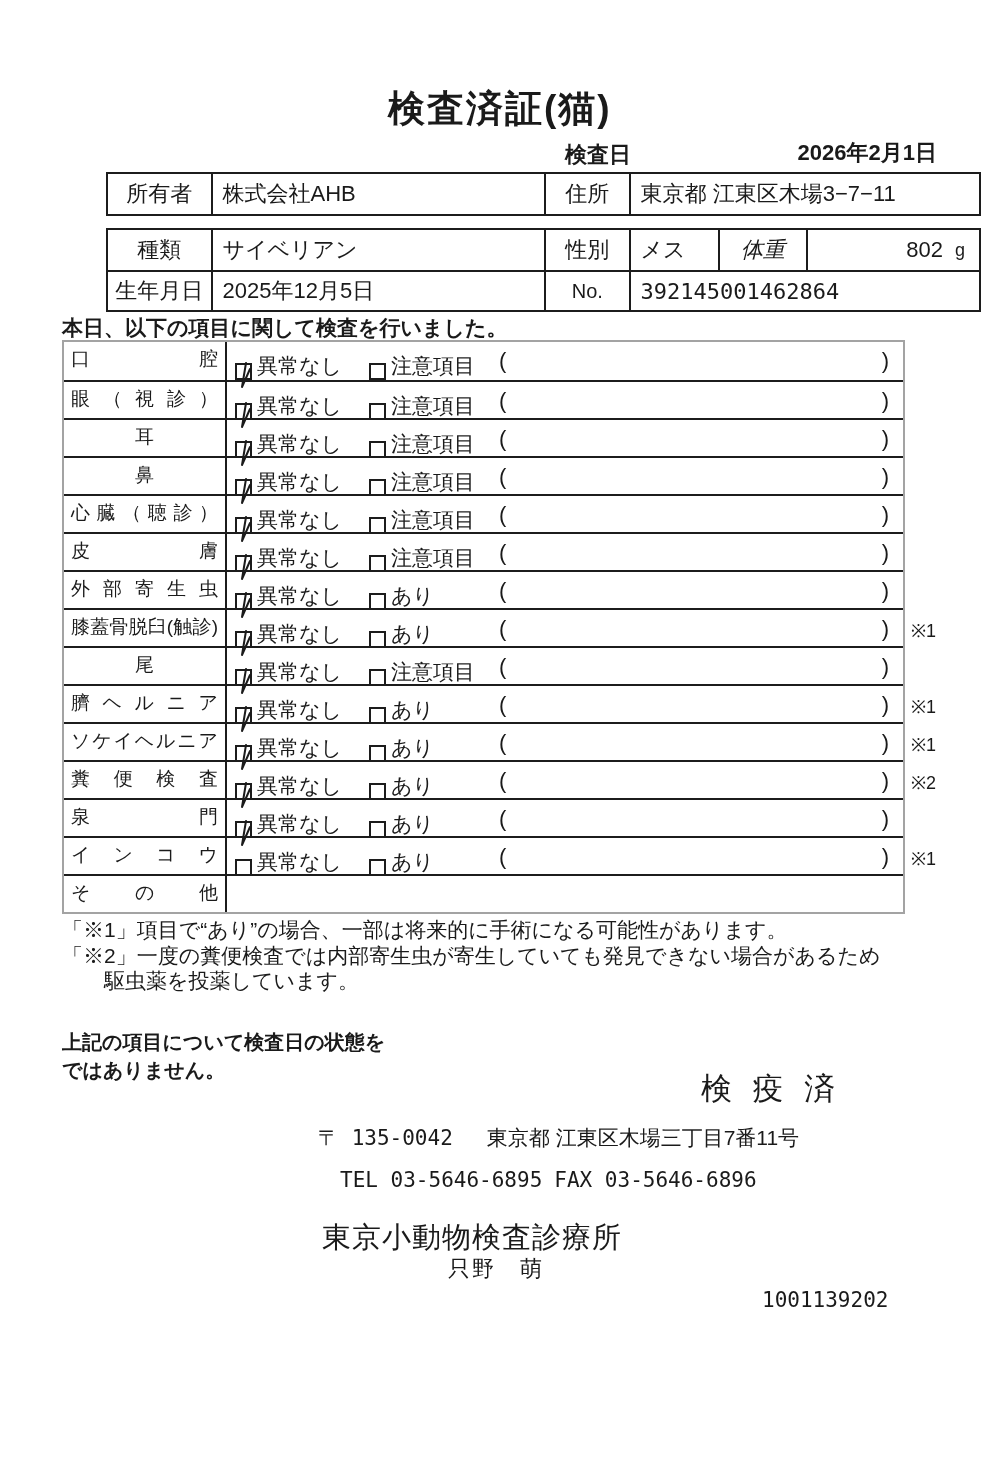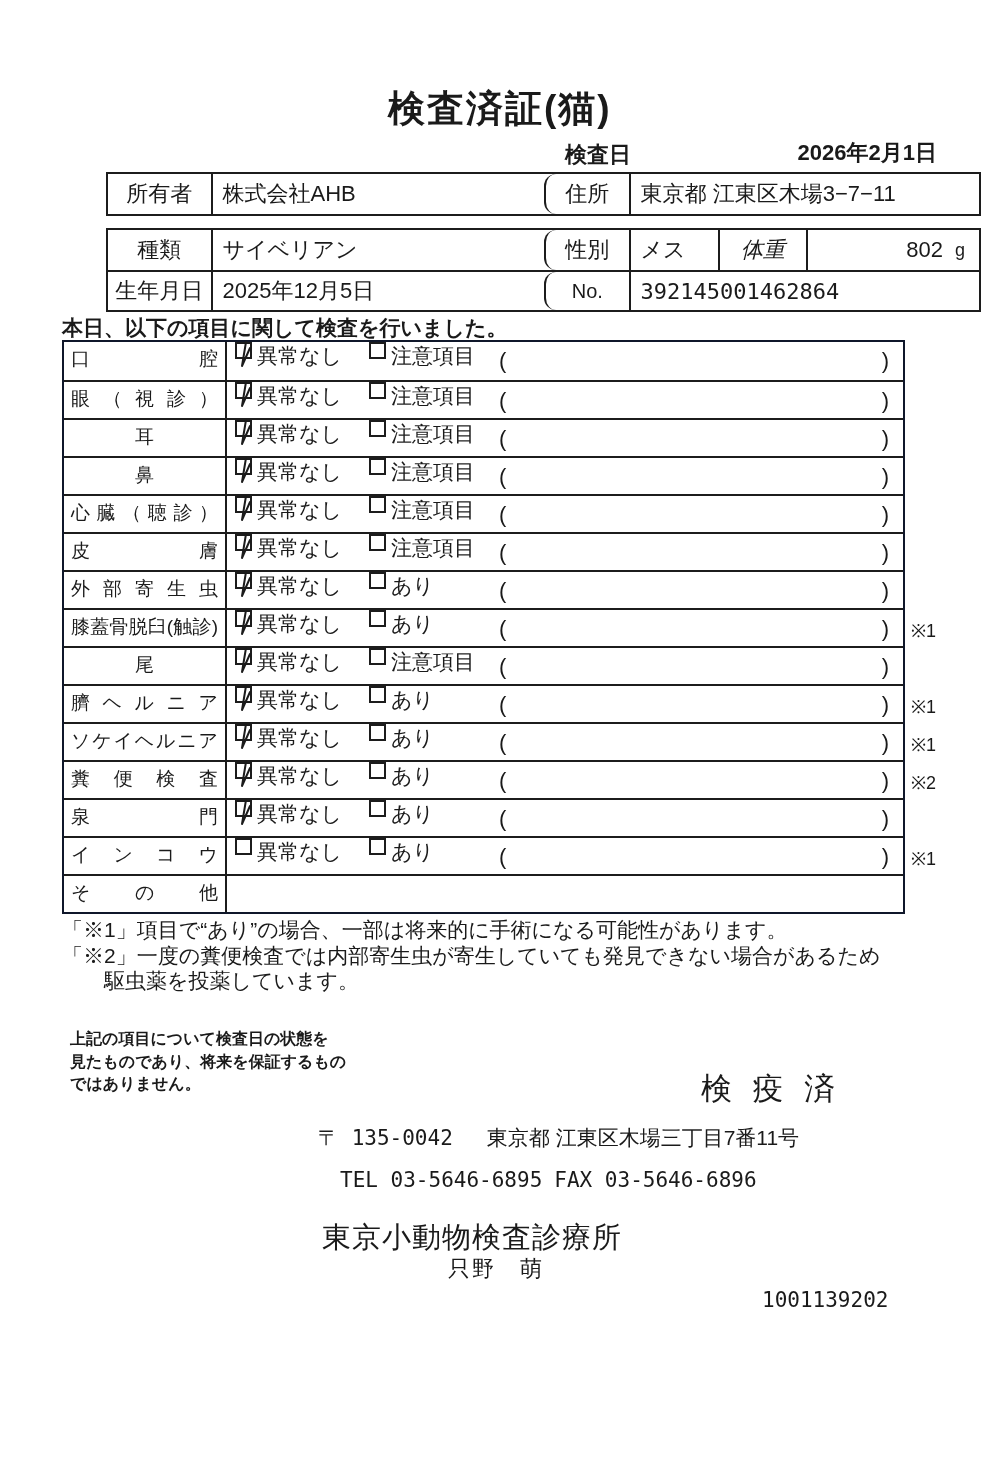--- a/index.html
+++ b/index.html
@@ -25,47 +25,47 @@
   .tcell { display:flex; align-items:center; height:100%; font-size:22px; font-weight:500; }
   .tcell + .tcell { border-left:2px solid #1c1c1c; }
   .lab { justify-content:center; }
   .val { padding-left:10px; }
 
   .owner-tbl { top:172px; }
   .pet-tbl   { top:228px; }
 
   .w-a { width:103px; } 
   .w-b { width:335px; } 
-  .w-c { width:85px;border-radius:12px;  } 
+  .w-c { width:85px;  } 
   .w-d { width:352px; } 
   .w-e { width:90px; }  
   .w-f { width:88px;font-style:italic; }  
   .w-g { width:174px; } 
 
   .weight-val { justify-content:flex-end; padding-right:14px; gap:12px; }
   .weight-unit { font-size:18px; }
   .no-label { font-size:20px; font-weight:500; }
   .mono { font-family:"DejaVu Sans Mono", monospace; }
 
   
   .intro { top:314px; left:62px; font-size:21px; font-weight:600; }
 
   
-  .check-tbl { position:absolute; left:62px; top:340px; width:843px; border:2px solid #0f172a; }
+  .check-tbl { position:absolute; left:62px; top:340px; width:843px; border:2px solid #a3a3a3; }
   .crow { display:flex; height:38px; position:relative; }
   .crow + .crow { border-top:2px solid #1c1c1c; }
   .clabel {
     width:163px; border-right:2px solid #1c1c1c;
     font-size:19px; font-weight:500; line-height:34px;
     padding:0 7px; overflow:hidden; white-space:nowrap;
   }
   .clabel.j { text-align:justify; text-align-last:justify; }
   .clabel.c { text-align:center; text-align-last:center; }
   .ccontent { position:relative; flex:1; }
-  .cbwrap { position:absolute; top:0; height:38px; display:flex; align-items:flex-start; gap:5px; }
+  .cbwrap { position:absolute; top:0; height:38px; display:flex; align-items:flex-end; gap:5px; }
   .g1 { left:8px; }
   .g2 { left:142px; }
   .cb {
     width:17px; height:17px; border:2px solid #1c1c1c; display:inline-block;
     position:relative; flex:0 0 auto;
   }
   .cbl { font-size:21px; font-weight:500; white-space:nowrap; }
   .mark { display:none; position:absolute; left:-3px; top:-4px; pointer-events:none; }
   .cb.checked .mark { display:block; }
   .popen  { position:absolute; left:272px; top:6px; font-size:22px; }
@@ -74,21 +74,21 @@
     position:absolute; left:calc(100% + 8px); top:8px;
     font-size:18px; font-weight:500; white-space:nowrap;
   }
 
   
   .fn1 { top:916px; left:62px;  font-size:21px; font-weight:500; }
   .fn2 { top:942px; left:62px;  font-size:21px; font-weight:500; }
   .fn3 { top:967px; left:104px; font-size:21px; font-weight:500; }
 
   
-  .disclaimer { top:1028px; left:62px; font-size:16px; font-weight:600; line-height:1.42;margin-left:8px; }
+  .disclaimer { top:1028px; left:62px; font-size:20px; font-weight:600; line-height:1.42; }
 
   
   .stamp { top:1068px; left:701px; font-size:31px; font-weight:500; letter-spacing:6px; }
 
   
   .postal-line { top:1124px; left:318px; font-size:21px; font-weight:500; display:flex; gap:34px; }
   .tel-line    { top:1168px; left:340px; font-size:21px; font-weight:500; display:flex; gap:12px; }
   .clinic-name { top:1218px; left:322px; font-size:29px; font-weight:500; letter-spacing:1px; }
   .clinic-person { top:1254px; left:448px; font-size:22px; font-weight:500; letter-spacing:2px; }
   .doc-number { top:1288px; left:762px; font-size:21px; }
@@ -429,21 +429,20 @@
     <div class="ccontent"></div>
   </div>
 </div>
 
 <div class="abs fn1">「※1」項目で“あり”の場合、一部は将来的に手術になる可能性があります。</div>
 <div class="abs fn2">「※2」一度の糞便検査では内部寄生虫が寄生していても発見できない場合があるため</div>
 <div class="abs fn3">駆虫薬を投薬しています。</div>
 
 <div class="abs disclaimer">
   <div>上記の項目について検査日の状態を</div>
-  <div>見たものであり、将来を保証するもの</div>
   <div>ではありません。</div>
 </div>
 
 <div class="abs stamp">検 疫 済</div>
 
 <div class="abs postal-line">
   <span class="mono">〒 135-0042</span>
   <span>東京都 江東区木場三丁目7番11号</span>
 </div>
 <div class="abs tel-line mono">

